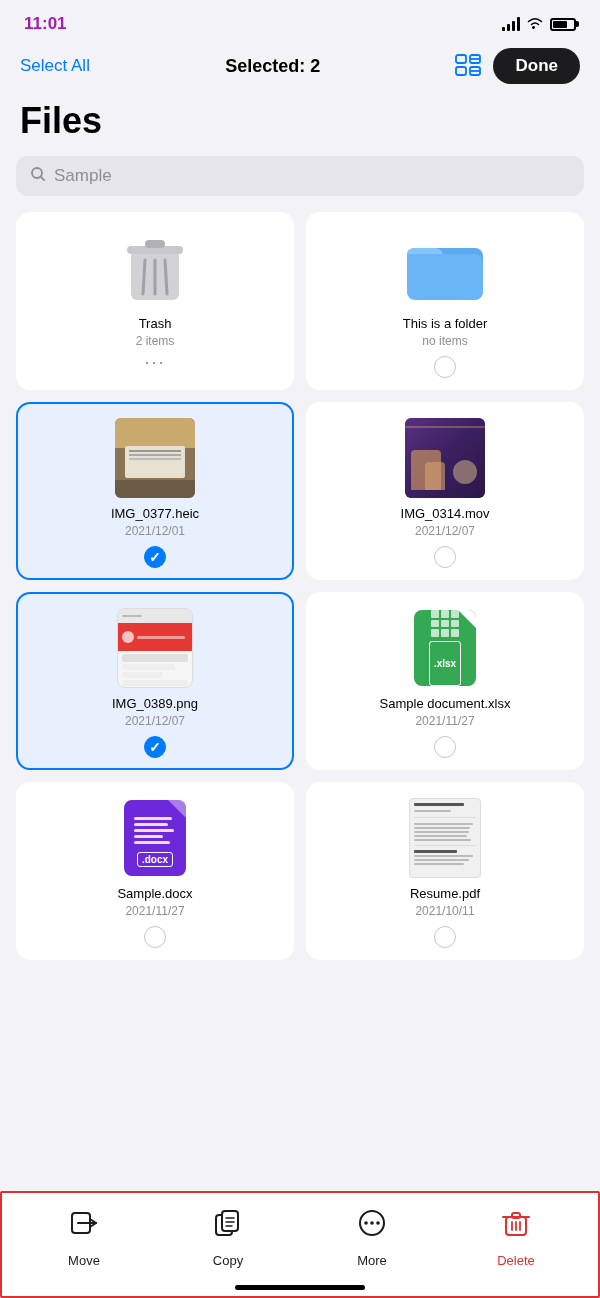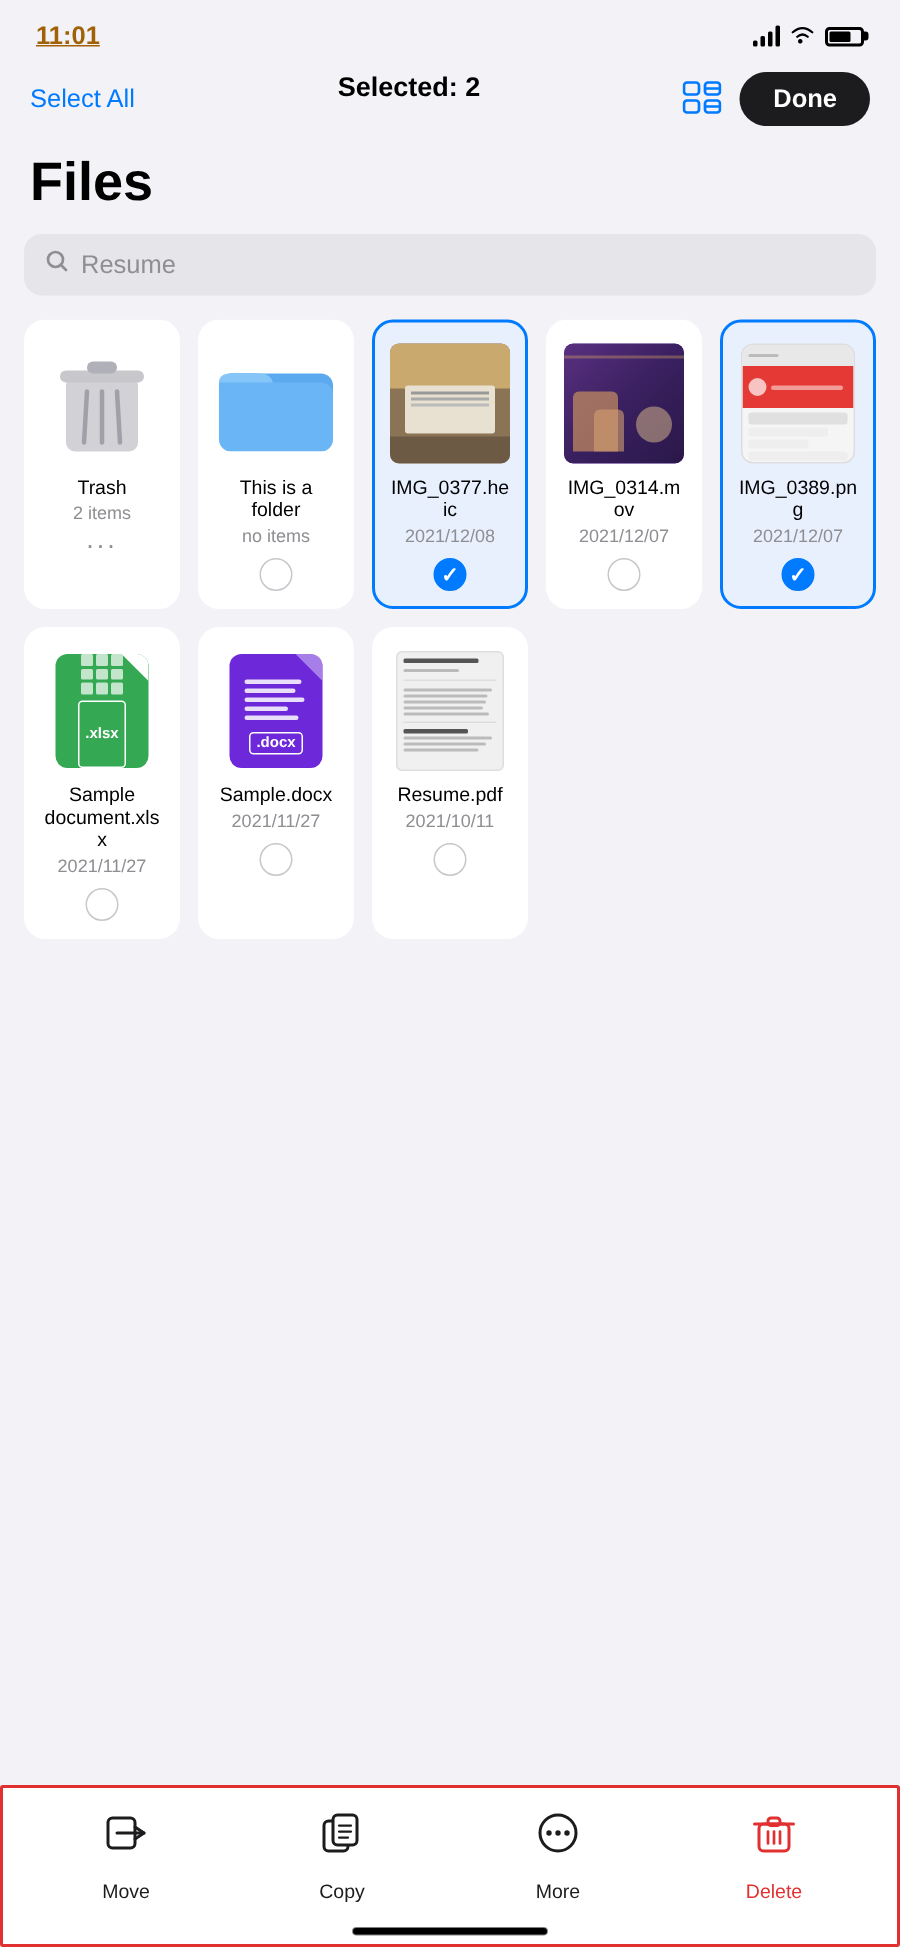--- a/index.html
+++ b/index.html
@@ -15,22 +15,21 @@
     
     .status-bar {
       display: flex;
       justify-content: space-between;
       align-items: center;
       padding: 14px 24px 6px;
     }
     .status-time {
       font-size: 17px;
       font-weight: 600;
-      color: #a16207;
-      text-decoration: underline;
+      color: #a21caf;
     }
     .status-icons {
       display: flex;
       align-items: center;
       gap: 6px;
     }
     .signal-bars {
       display: flex;
       align-items: flex-end;
       gap: 2px;
@@ -69,20 +68,21 @@
       height: 7px;
       width: 65%;
       background: #000;
       border-radius: 1px;
       margin-left: 1px;
     }
 
     
     .toolbar {
       display: flex;
+      align-items: center;
       justify-content: space-between;
       padding: 8px 20px 12px;
     }
     .select-all-btn {
       font-size: 17px;
       color: #007aff;
       background: none;
       border: none;
       cursor: pointer;
     }
@@ -138,21 +138,21 @@
       font-size: 16px;
     }
     .search-placeholder {
       color: #8e8e93;
       font-size: 17px;
     }
 
     
     .files-grid {
       display: grid;
-      grid-template-columns: 1fr 1fr 1fr 1fr 1fr;
+      grid-template-columns: 1fr 1fr;
       gap: 12px;
       padding: 0 16px 16px;
     }
 
     .file-card {
       background: #fff;
       border-radius: 14px;
       padding: 14px 10px 10px;
       display: flex;
       flex-direction: column;
@@ -442,21 +442,21 @@
 <h1 class="page-title">Files</h1>
 
 <div class="search-container">
   <div class="search-bar">
     <span class="search-icon-svg">
       <svg width="16" height="16" viewBox="0 0 16 16">
         <circle cx="7" cy="7" r="5" stroke="#8e8e93" stroke-width="1.8" fill="none"></circle>
         <line x1="10.5" y1="10.5" x2="14" y2="14" stroke="#8e8e93" stroke-width="1.8" stroke-linecap="round"></line>
       </svg>
     </span>
-    <span class="search-placeholder">Resume</span>
+    <span class="search-placeholder">Sample</span>
   </div>
 </div>
 
 <div class="files-grid">
 
   <div class="file-card">
     <div class="file-thumbnail">
       <svg class="trash-bin" viewBox="0 0 64 72" fill="none">
         <rect x="8" y="18" width="48" height="50" rx="6" fill="#d1d1d6"></rect>
         <rect x="4" y="14" width="56" height="8" rx="4" fill="#c7c7cc"></rect>
@@ -491,21 +491,21 @@
       <div style="width:80px;height:80px;border-radius:6px;overflow:hidden;background:#8b7355;position:relative;">
         <div style="position:absolute;top:0;left:0;right:0;height:30px;background:#c9a96e;"></div>
         <div style="position:absolute;top:28px;left:10px;right:10px;height:32px;background:#e8e0d0;border-radius:2px;"></div>
         <div style="position:absolute;top:32px;left:14px;right:14px;height:2px;background:#999;"></div>
         <div style="position:absolute;top:36px;left:14px;right:14px;height:2px;background:#aaa;"></div>
         <div style="position:absolute;top:40px;left:14px;right:14px;height:2px;background:#bbb;"></div>
         <div style="position:absolute;bottom:0;left:0;right:0;height:18px;background:#5a4a3a;opacity:0.6;"></div>
       </div>
     </div>
     <span class="file-name">IMG_0377.heic</span>
-    <span class="file-date">2021/12/08</span>
+    <span class="file-date">2021/12/01</span>
     <div class="checkbox checked"></div>
   </div>
 
   <div class="file-card">
     <div class="file-thumbnail">
       <div class="mov-thumbnail">
 
         <div style="width:80px;height:80px;background:linear-gradient(135deg,#5a3080 0%,#3a2060 50%,#2a1848 100%);position:relative;border-radius:6px;">
           <div style="position:absolute;bottom:8px;left:6px;width:30px;height:40px;background:#c89060;border-radius:4px 4px 0 0;opacity:0.7;"></div>
           <div style="position:absolute;bottom:8px;left:20px;width:20px;height:28px;background:#d4a070;border-radius:4px 4px 0 0;opacity:0.6;"></div>

